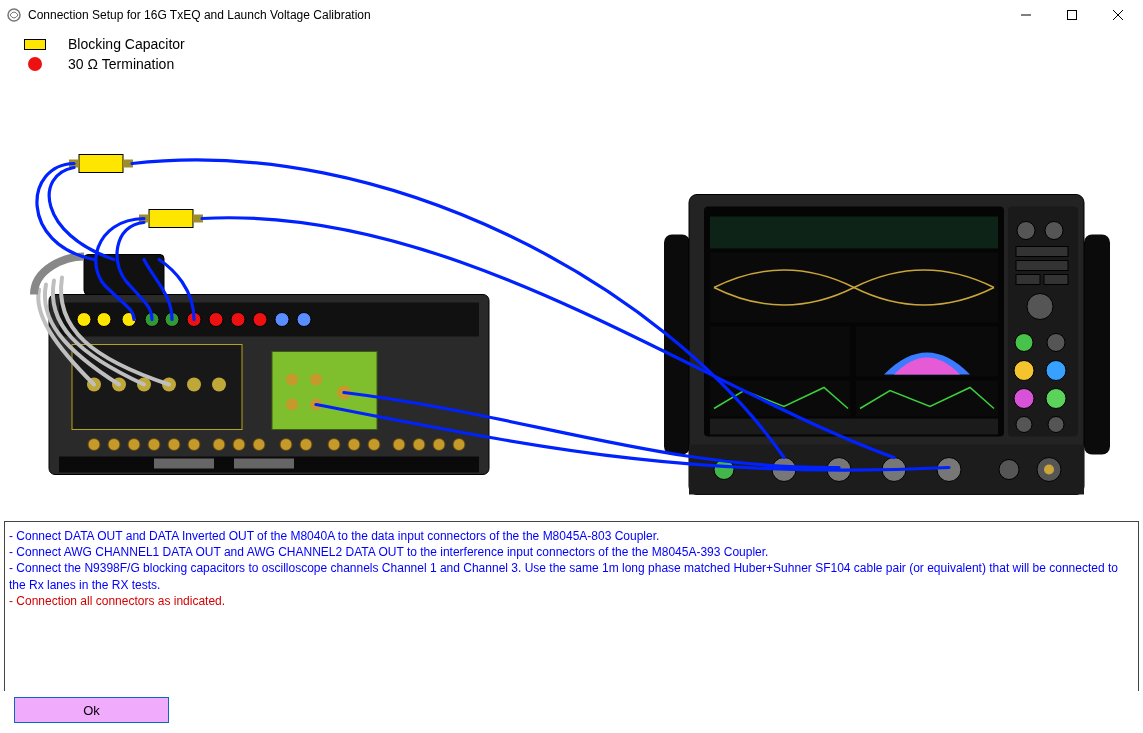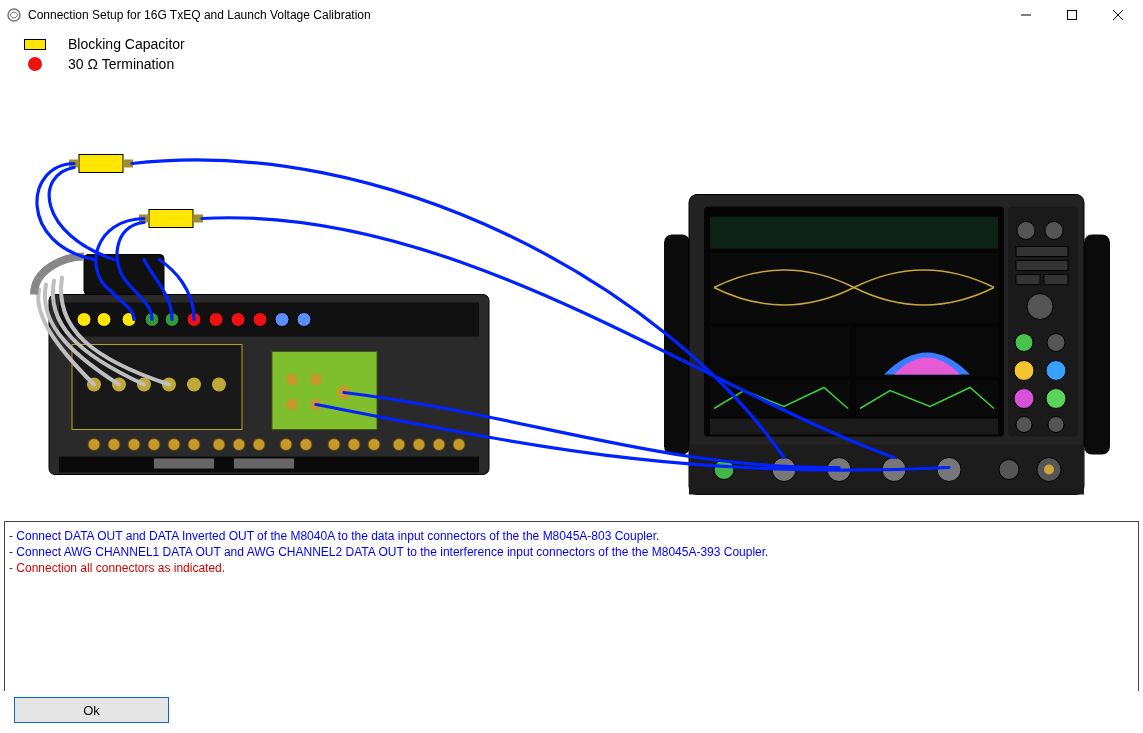--- a/index.html
+++ b/index.html
@@ -11,21 +11,21 @@
   .winbtn { width:46px; height:30px; display:flex; align-items:center; justify-content:center; }
   .legend { padding:4px 24px 0 24px; }
   .legend-row { display:flex; align-items:center; gap:22px; font-size:14px; line-height:20px; }
   .swatch-rect { width:22px; height:11px; background:#ffe600; border:1px solid #000; }
   .swatch-circle { width:14px; height:14px; border-radius:50%; background:#e11; margin:0 4px; }
   .diagram { flex:1; position:relative; margin:4px 24px 10px 24px; }
   .diagram svg { width:100%; height:100%; }
   .instructions { margin:0 4px; padding:6px 4px; font-size:12px; line-height:1.35; border:1px solid #444; border-bottom:none; height:170px; overflow:auto; }
   .instructions .line { white-space:pre-wrap; }
   .bottom { padding:6px 4px 10px 14px; }
-  .ok-btn { width:155px; height:26px; border:1px solid #0a6abf; background:#e5e5e5; font-size:13px; }
+  .ok-btn { width:155px; height:26px; border:1px solid #0a6abf; background:#f0abfc; font-size:13px; }
 </style>
 </head>
 <body>
 
 <div class="window">
 
   <div class="titlebar">
     <span class="app-icon">
       <svg viewBox="0 0 16 16">
           <circle cx="8" cy="8" r="6" fill="none" stroke="#777" stroke-width="1.5"></circle>
@@ -222,20 +222,21 @@
 
         <path d="M148 235 C 148 210 130 195 120 175"></path>
         <path d="M170 235 C 170 205 150 185 135 175"></path>
       </g>
     </svg>
   </div>
 
   <div class="instructions">
     <div class="line" style="color: rgb(0, 0, 255);">- Connect DATA OUT and DATA Inverted OUT of the M8040A to the data input connectors of the the M8045A-803 Coupler.</div>
     <div class="line" style="color: rgb(0, 0, 255);">- Connect AWG CHANNEL1 DATA OUT and AWG CHANNEL2 DATA OUT to the interference input connectors of the the M8045A-393 Coupler.</div>
+    <div class="line" style="color: rgb(0, 0, 255);">- Connect the N9398F/G blocking capacitors to oscilloscope channels Channel 1 and Channel 3. Use the same 1m long phase matched Huber+Suhner SF104 cable pair (or equivalent) that will be connected to the Rx lanes in the RX tests.</div>
     <div class="line" style="color: rgb(0, 0, 0);"></div>
     <div class="line" style="color: rgb(212, 0, 0);">- Connection all connectors as indicated.</div>
   </div>
 
   <div class="bottom">
     <button class="ok-btn">Ok</button>
   </div>
 
 </div>
 

